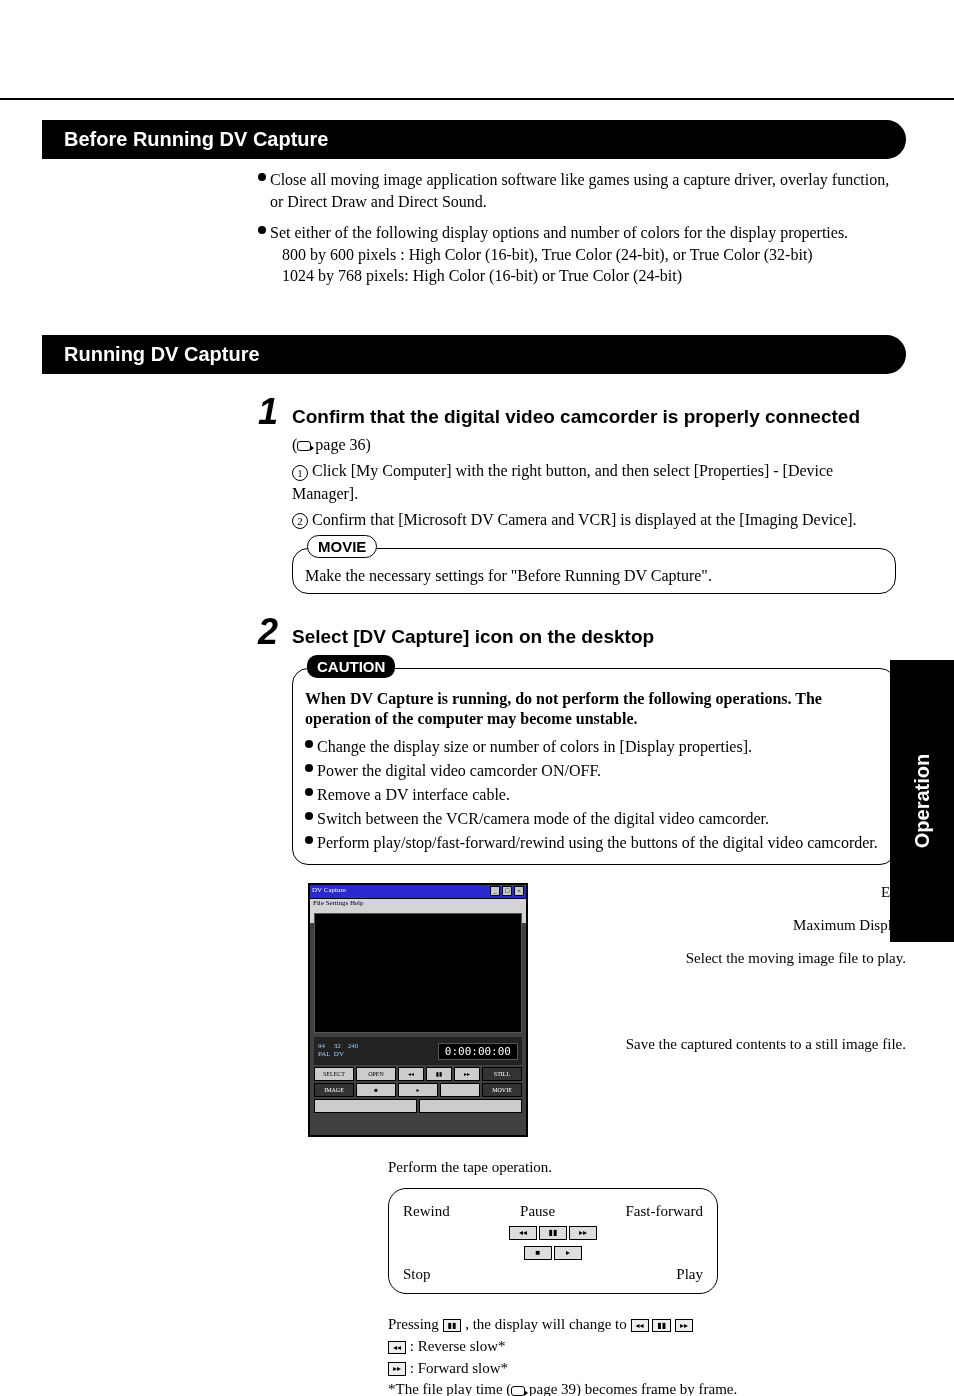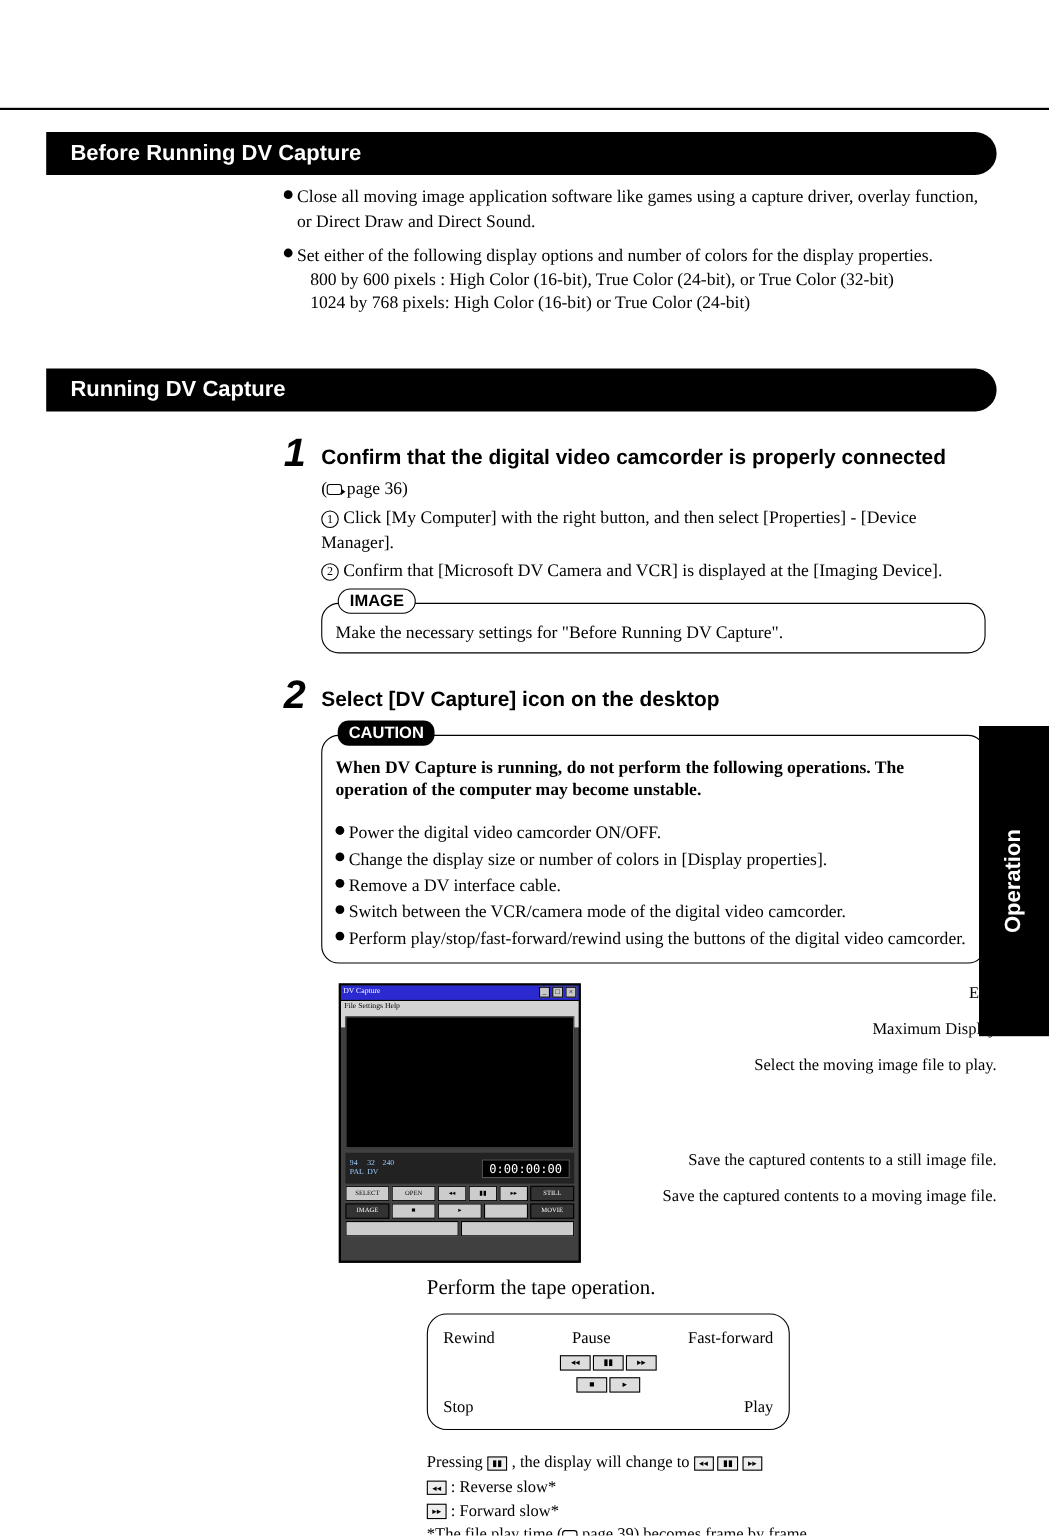--- a/index.html
+++ b/index.html
@@ -61,21 +61,21 @@
     border: 1.5px solid #000; border-radius: 16px;
     margin-left: 34px; margin-top: 18px; padding: 20px 12px 10px 12px;
     position: relative;
   }
   .caution-label {
     position:absolute; top:-14px; left:14px;
     background:#000; color:#fff; border-radius:10px;
     font-family: Arial, sans-serif; font-weight:bold; font-size:15px;
     padding:3px 10px;
   }
-  .caution-intro { font-weight: bold; margin-bottom: 17px; line-height: 1.3; font-family: Liberation Serif, serif; }
+  .caution-intro { font-weight: bold; margin-bottom: 6px; line-height: 1.3; font-family: Liberation Serif, serif; }
   .caution-box .bullet-row { margin-top: 2px; }
 
   .side-tab {
     position:absolute; right:0; top:660px; width:64px; height:282px;
     background:#000; color:#fff;
   }
   .side-tab span {
     position:absolute; left:50%; top:50%;
     transform: translate(-50%,-50%) rotate(-90deg);
     font-family: Arial, sans-serif; font-weight:bold; font-size:20px;
@@ -116,21 +116,21 @@
   }
   .tape-row { display:flex; justify-content:space-between; margin-top:4px;}
   .tape-btns { display:flex; justify-content:center; gap:2px; margin:6px 0;}
   .tbtn2 { width:28px; height:14px; border:1px solid #000; background:#ddd; font-size:8px; text-align:center; line-height:12px;}
 
   .below-text { margin-left: 340px; margin-top: 20px; font-size:15px; line-height:1.45;}
   .boxed-inline { display:inline-block; border:1px solid #000; background:#eee; font-size:8px; padding:0 4px; vertical-align:middle;}
 
   .run-ib { margin-left: 280px; margin-top: 10px; font-size:15px;}
 
-  .perform-tape { margin-left: 340px; margin-top:12px; font-size:19px;}
+  .perform-tape { margin-left: 340px; margin-top:22px; font-size:15px;}
 </style>
 </head>
 <body>
 
 <div class="page">
   <div class="top-rule"></div>
 
   <div class="section-hdr first">Before Running DV Capture</div>
   <div class="body-block">
     <div class="bullet-row">
@@ -158,38 +158,38 @@
     <div class="sub">
       (<span class="ref-icon"></span><span> page 36)</span>
     </div>
     <div class="sub">
       <span class="circled">1</span><span>Click [My Computer] with the right button, and then select [Properties] - [Device Manager].</span>
     </div>
     <div class="sub">
       <span class="circled">2</span><span>Confirm that [Microsoft DV Camera and VCR] is displayed at the [Imaging Device].</span>
     </div>
     <div class="note-box">
-      <div class="note-label">IMAGE</div>
+      <div class="note-label">MOVIE</div>
       <div>Make the necessary settings for "Before Running DV Capture".</div>
     </div>
 
     <div class="step-row">
       <div class="step-num">2</div>
       <div class="step-title">Select [DV Capture] icon on the desktop</div>
     </div>
     <div class="caution-box">
       <div class="caution-label">CAUTION</div>
       <div class="caution-intro">When DV Capture is running, do not perform the following operations.  The operation of the computer may become unstable.</div>
       <div class="bullet-row">
           <div class="bullet-dot"></div>
+          <div class="bullet-text">Change the display size or number of colors in [Display properties].</div>
+        </div>
+      <div class="bullet-row">
+          <div class="bullet-dot"></div>
           <div class="bullet-text">Power the digital video camcorder ON/OFF.</div>
-        </div>
-      <div class="bullet-row">
-          <div class="bullet-dot"></div>
-          <div class="bullet-text">Change the display size or number of colors in [Display properties].</div>
         </div>
       <div class="bullet-row">
           <div class="bullet-dot"></div>
           <div class="bullet-text">Remove a DV interface cable.</div>
         </div>
       <div class="bullet-row">
           <div class="bullet-dot"></div>
           <div class="bullet-text">Switch between the VCR/camera mode of the digital video camcorder.</div>
         </div>
       <div class="bullet-row">
@@ -235,21 +235,20 @@
         <div class="sbtn"></div>
         <div class="sbtn"></div>
       </div>
     </div>
     <div class="callouts">
       <div>Exit</div>
       <div>Maximum Display</div>
       <div>Select the moving image file to play.</div>
       <div class="gap"></div>
       <div>Save the captured contents to a still image file.</div>
-      <div>Save the captured contents to a moving image file.</div>
     </div>
   </div>
 
   <div class="perform-tape">Perform the tape operation.</div>
 
   <div class="tape-box">
     <div class="tape-row">
       <span>Rewind</span>
       <span>Pause</span>
       <span>Fast-forward</span>

